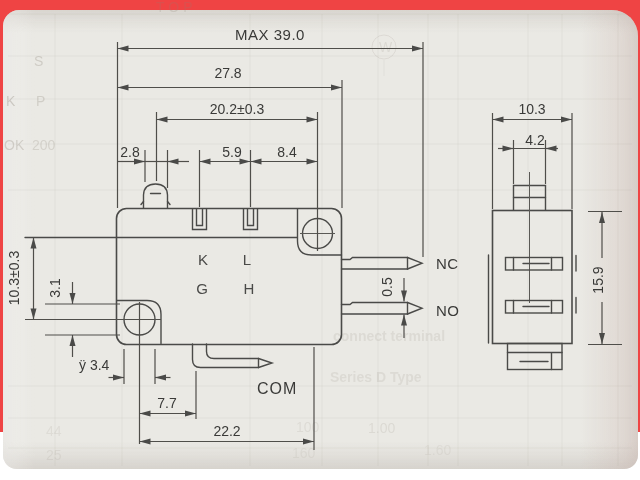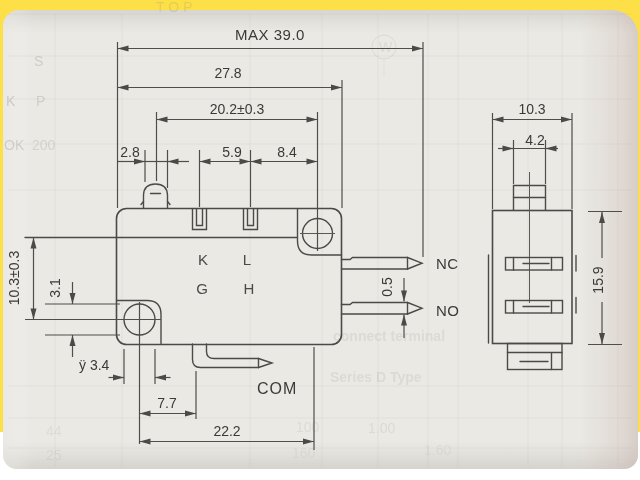--- a/index.html
+++ b/index.html
@@ -1,17 +1,17 @@
 <!DOCTYPE html>
 <html><head>
 <meta charset="utf-8">
 <style>
   html,body{margin:0;padding:0;background:#fff;}
   body{width:640px;height:480px;overflow:hidden;font-family:"Liberation Sans",sans-serif;}
-  .stage{position:relative;width:640px;height:432px;background:#fde047;}
+  .stage{position:relative;width:640px;height:432px;background:#ef4444;}
   .page{position:absolute;left:3px;top:10px;width:635px;height:459px;background:#eae9e4;
         border-radius:16px 26px 14px 14px;box-shadow:inset 0 0 18px rgba(160,150,140,.22);}
   .page::after{content:"";position:absolute;inset:0;border-radius:inherit;pointer-events:none;
         background:linear-gradient(to right, rgba(255,255,255,.30), rgba(255,255,255,0) 5%, rgba(255,255,255,0) 91%, rgba(193,167,160,.33)),
                    linear-gradient(to bottom, rgba(200,194,188,.35), rgba(200,194,188,0) 5%, rgba(200,194,188,0) 94%, rgba(198,192,186,.40));}
   svg.draw{position:absolute;left:0;top:0;}
   .ln{stroke:#4a4a48;stroke-width:1.6;fill:none;stroke-linecap:round;}
   .tn{stroke:#4a4a48;stroke-width:1.4;fill:none;stroke-linecap:round;}
   .dl{stroke:#4f4e4a;stroke-width:1.2;fill:none;}
   .cl{stroke:#5a5955;stroke-width:1;fill:none;}

